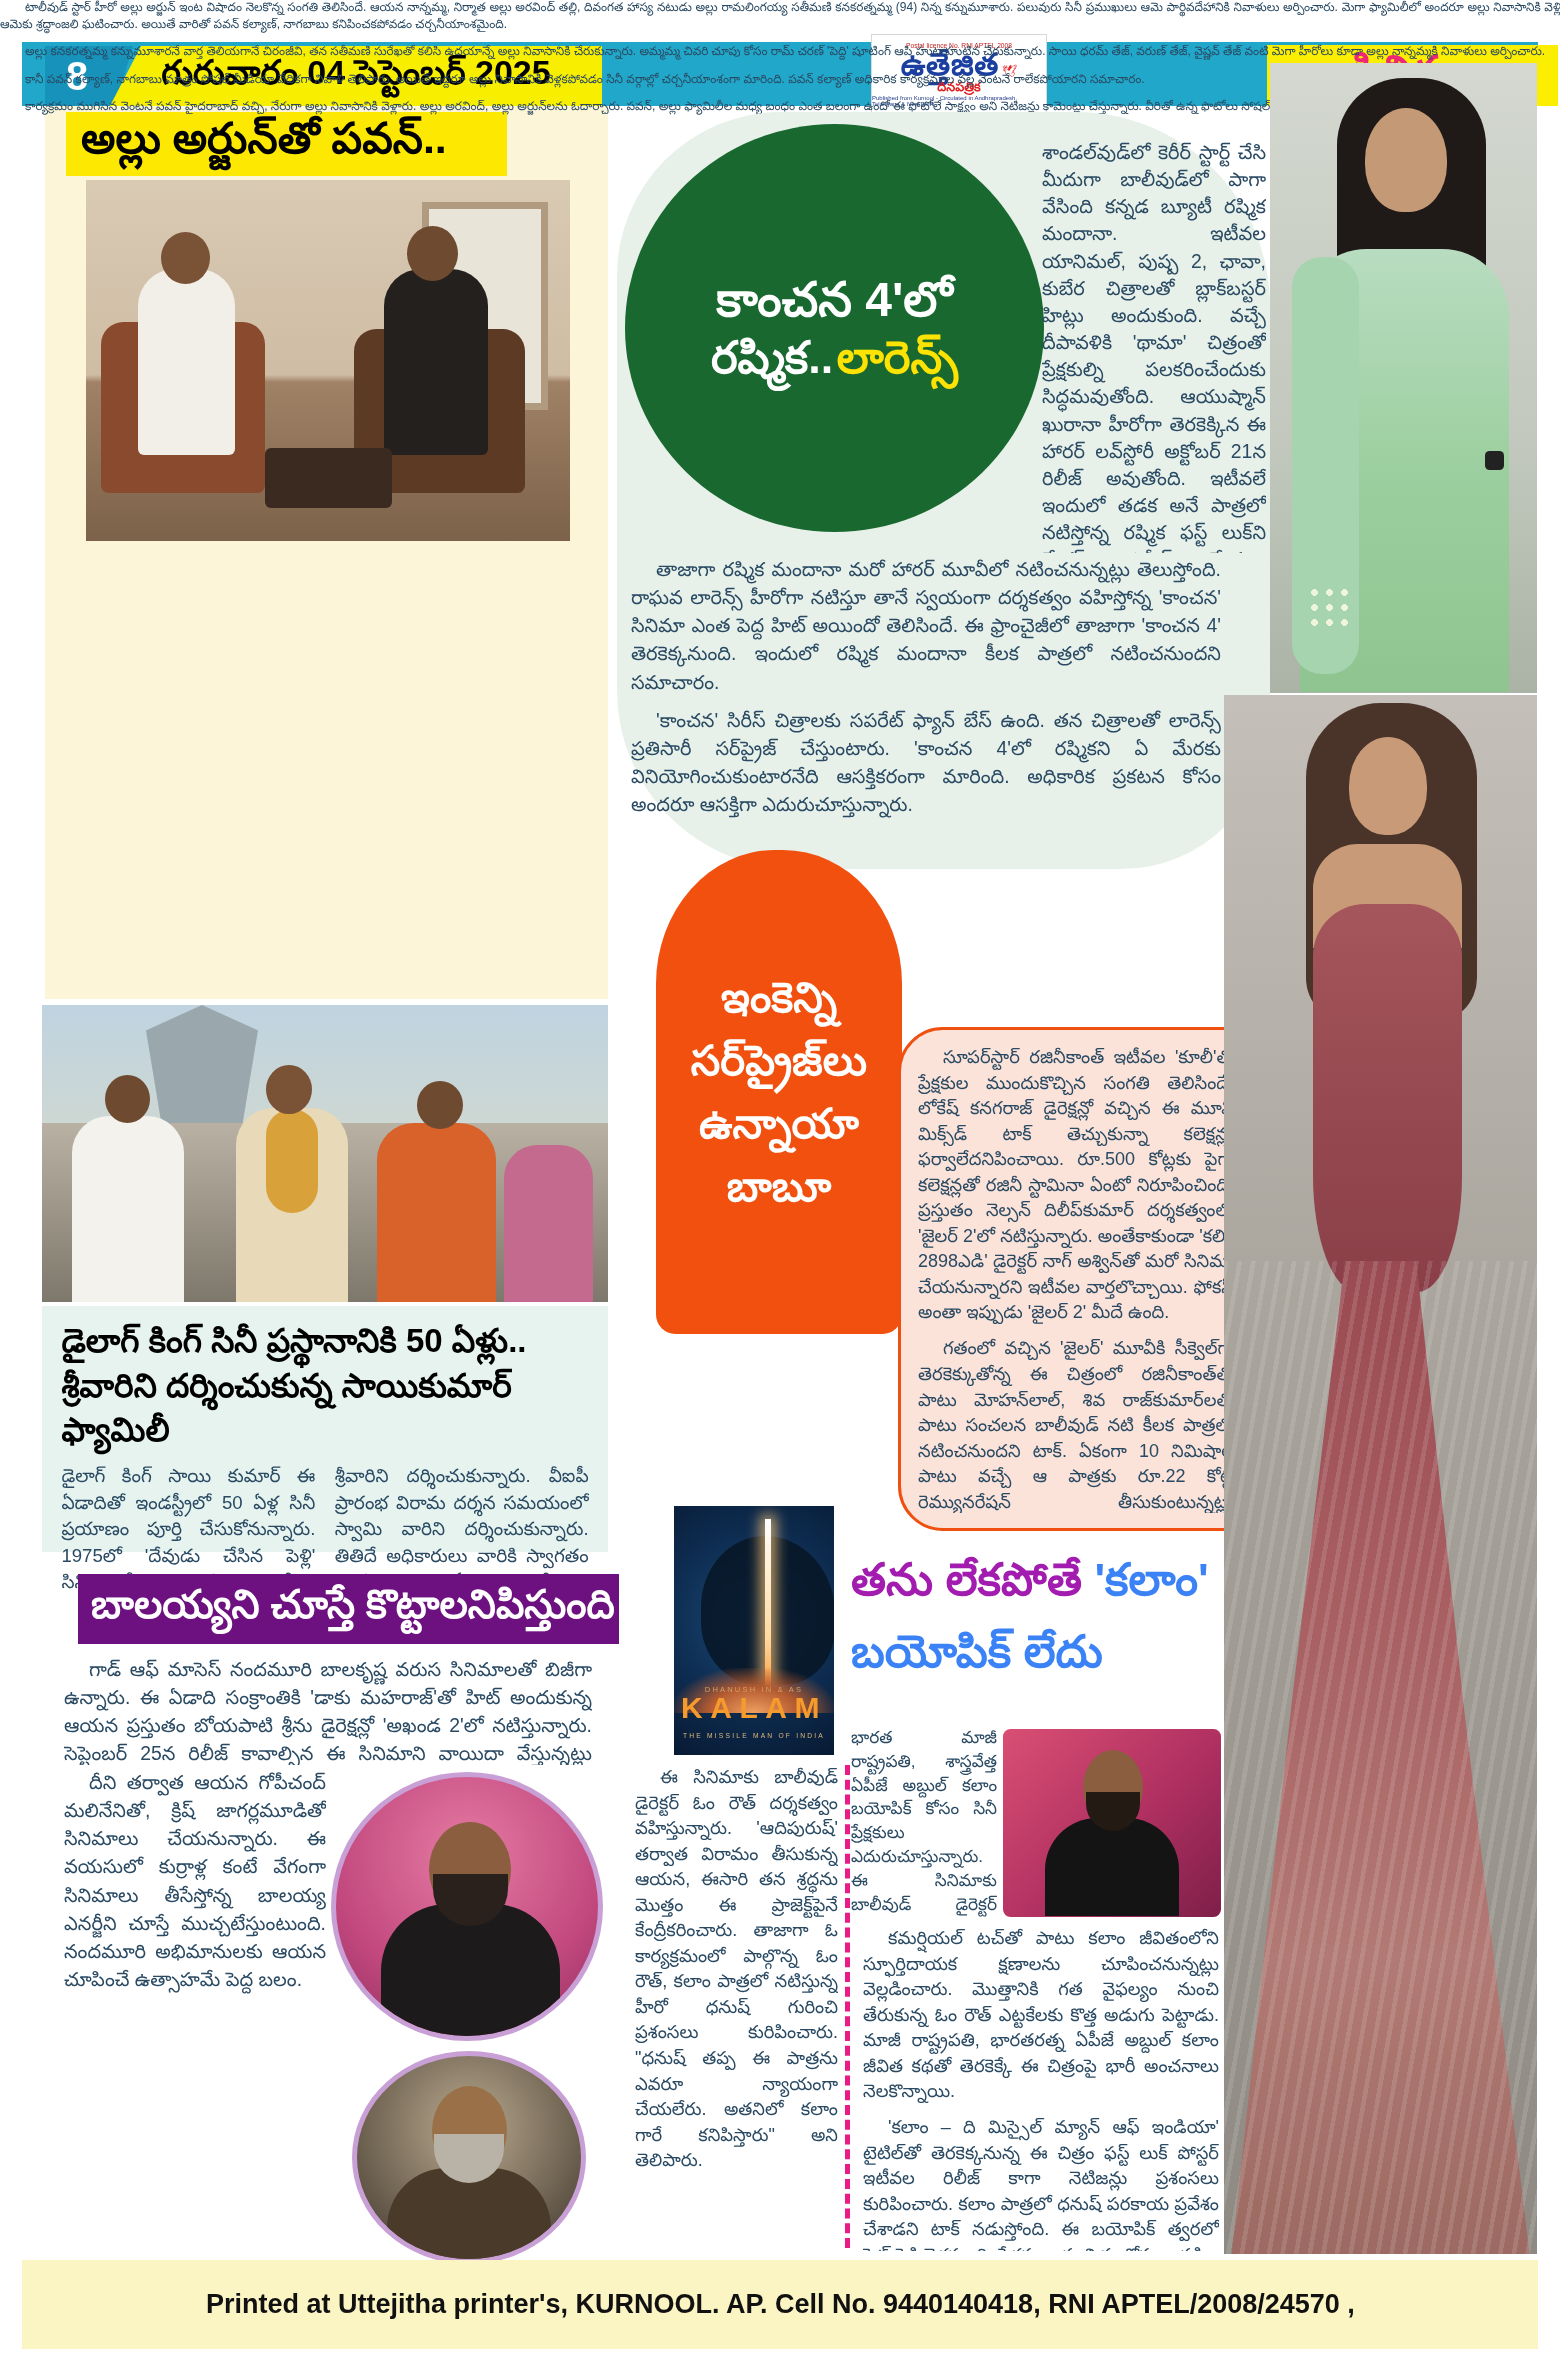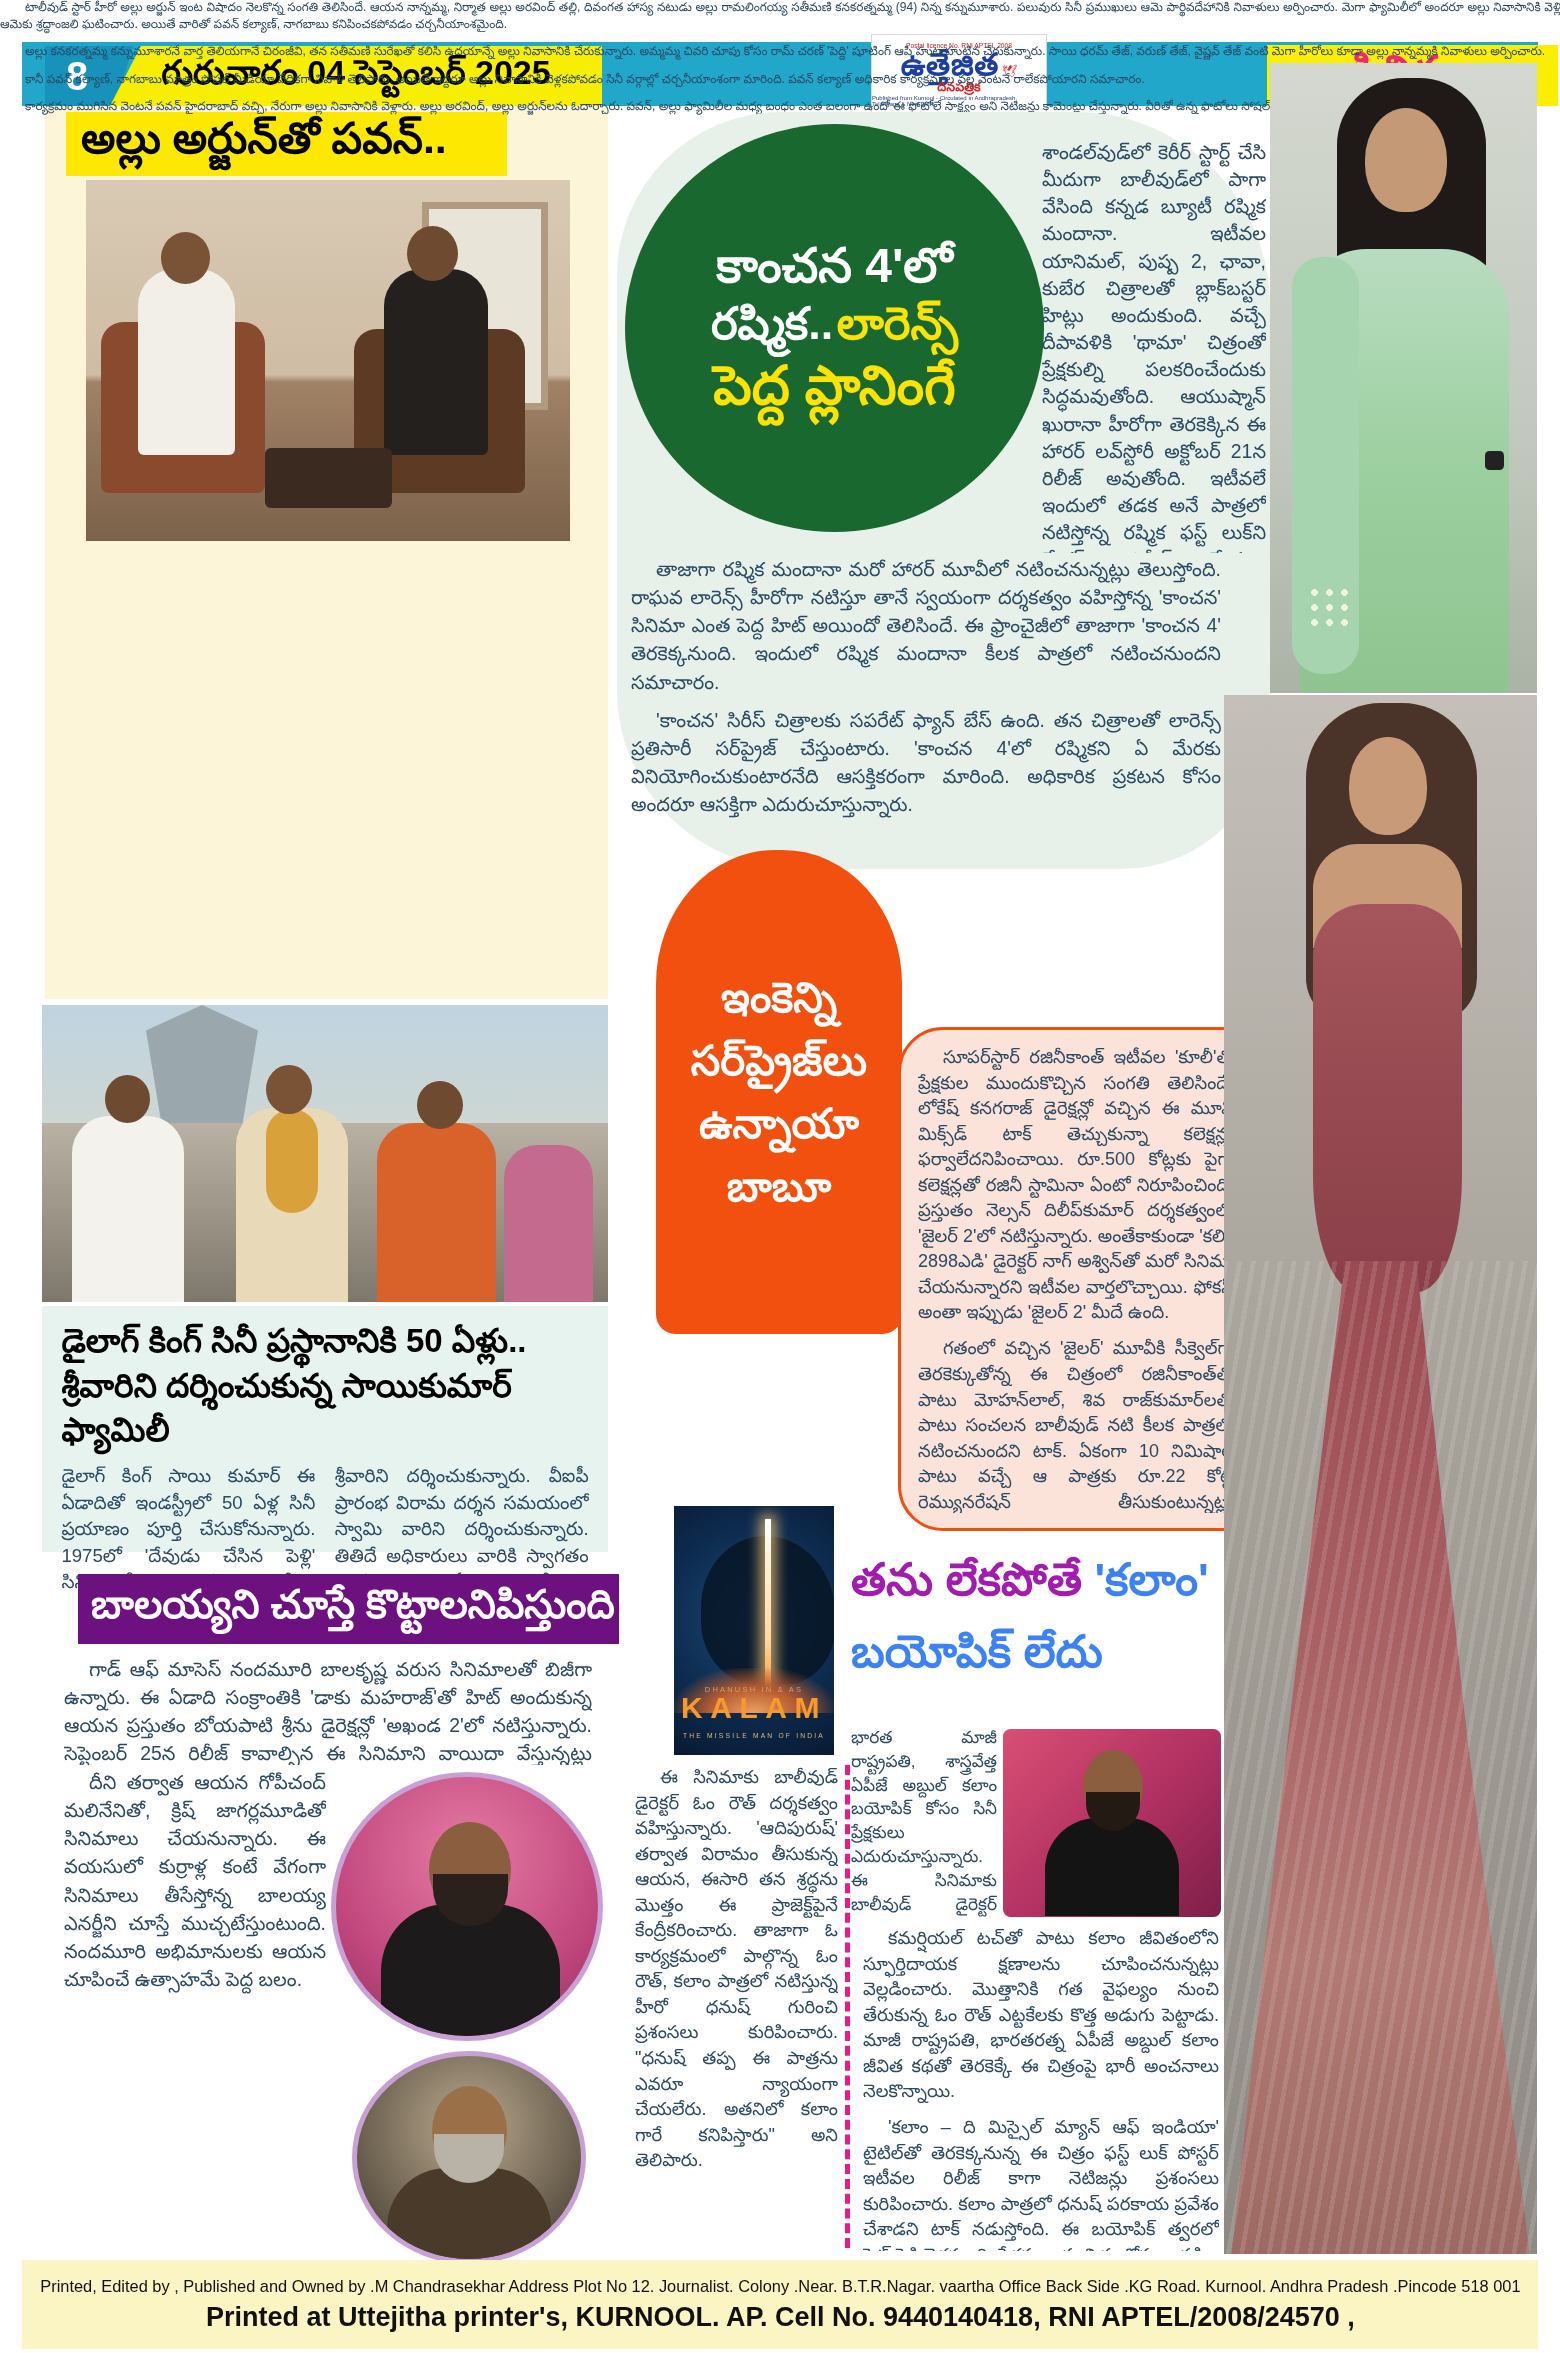--- a/index.html
+++ b/index.html
@@ -186,21 +186,20 @@
     <div class="ph" style="left:77px;top:78px;width:70px;height:49px;background:#b9b2a6;border-radius:0 0 36px 36px;"></div>
   </div>
 
   <div class="abs mint"></div>
   <div class="abs green-circle">
     <div class="gc-l1">కాంచన 4'లో</div>
     <div>
       <span class="gc-white">రష్మిక..</span>
       <span class="gc-yellow">లారెన్స్</span>
     </div>
-    <div class="gc-l3">పెద్ద ప్లానింగే</div>
   </div>
   <div class="abs txt rash-intro">శాండల్‌వుడ్‌లో కెరీర్ స్టార్ట్ చేసి మీదుగా బాలీవుడ్‌లో పాగా వేసింది కన్నడ బ్యూటీ రష్మిక మందానా. ఇటీవల యానిమల్, పుష్ప 2, ఛావా, కుబేర చిత్రాలతో బ్లాక్‌బస్టర్ హిట్లు అందుకుంది. వచ్చే దీపావళికి 'థామా' చిత్రంతో ప్రేక్షకుల్ని పలకరించేందుకు సిద్ధమవుతోంది. ఆయుష్మాన్ ఖురానా హీరోగా తెరకెక్కిన ఈ హారర్ లవ్‌స్టోరీ అక్టోబర్ 21న రిలీజ్ అవుతోంది. ఇటీవలే ఇందులో తడక అనే పాత్రలో నటిస్తోన్న రష్మిక ఫస్ట్ లుక్‌ని మేకర్స్ రిలీజ్ చేయగా ఆడియన్స్‌ని ఆకట్టుకుంది. రష్మిక మరో చిత్రం 'మైసా'లో యోధురాలిగా నటిస్తోంది. ఇందులో రక్తంతో తడిసిన మొహంతో కత్తి పట్టుకుని యాక్షన్ అవతార్‌లో కనిపిస్తోంది. ప్రస్తుతం రష్మిక నటించిన తెలుగు సినిమా 'ది గర్ల్ ఫ్రెండ్' కూడా విడుదలకు సిద్ధంగానే ఉంది.</div>
   <div class="abs txt rash-body">
     <p>తాజాగా రష్మిక మందానా మరో హారర్ మూవీలో నటించనున్నట్లు తెలుస్తోంది. రాఘవ లారెన్స్ హీరోగా నటిస్తూ తానే స్వయంగా దర్శకత్వం వహిస్తోన్న 'కాంచన' సినిమా ఎంత పెద్ద హిట్ అయిందో తెలిసిందే. ఈ ఫ్రాంచైజీలో తాజాగా 'కాంచన 4' తెరకెక్కనుంది. ఇందులో రష్మిక మందానా కీలక పాత్రలో నటించనుందని సమాచారం.</p>
     <p>'కాంచన' సిరీస్ చిత్రాలకు సపరేట్ ఫ్యాన్ బేస్ ఉంది. తన చిత్రాలతో లారెన్స్ ప్రతిసారీ సర్‌ప్రైజ్ చేస్తుంటారు. 'కాంచన 4'లో రష్మికని ఏ మేరకు వినియోగించుకుంటారనేది ఆసక్తికరంగా మారింది. అధికారిక ప్రకటన కోసం అందరూ ఆసక్తిగా ఎదురుచూస్తున్నారు.</p>
   </div>
   <div class="photo rashmika-photo">
     <div class="ph" style="left:67px;top:15px;width:149px;height:313px;background:#1f1a18;border-radius:67px 67px 30px 30px;"></div>
     <div class="ph" style="left:95px;top:45px;width:82px;height:104px;background:#c49a76;border-radius:50% 50% 46% 46%;"></div>
     <div class="ph" style="left:30px;top:186px;width:209px;height:443px;background:linear-gradient(180deg,#b8dcc0 0%,#9ccf9f 50%,#8fc490 100%);border-radius:67px 67px 0 0;"></div>
@@ -259,18 +258,17 @@
   <div class="abs txt kalam-colL">
     <p>ఈ సినిమాకు బాలీవుడ్ డైరెక్టర్ ఓం రౌత్ దర్శకత్వం వహిస్తున్నారు. 'ఆదిపురుష్' తర్వాత విరామం తీసుకున్న ఆయన, ఈసారి తన శ్రద్ధను మొత్తం ఈ ప్రాజెక్ట్‌పైనే కేంద్రీకరించారు. తాజాగా ఓ కార్యక్రమంలో పాల్గొన్న ఓం రౌత్, కలాం పాత్రలో నటిస్తున్న హీరో ధనుష్ గురించి ప్రశంసలు కురిపించారు. "ధనుష్ తప్ప ఈ పాత్రను ఎవరూ న్యాయంగా చేయలేరు. అతనిలో కలాం గారే కనిపిస్తారు" అని తెలిపారు.</p>
   </div>
   <div class="abs kalam-divider"></div>
   <div class="abs txt kalam-colR">
     <p>కమర్షియల్ టచ్‌తో పాటు కలాం జీవితంలోని స్ఫూర్తిదాయక క్షణాలను చూపించనున్నట్లు వెల్లడించారు. మొత్తానికి గత వైఫల్యం నుంచి తేరుకున్న ఓం రౌత్ ఎట్టకేలకు కొత్త అడుగు పెట్టాడు. మాజీ రాష్ట్రపతి, భారతరత్న ఏపీజే అబ్దుల్ కలాం జీవిత కథతో తెరకెక్కే ఈ చిత్రంపై భారీ అంచనాలు నెలకొన్నాయి.</p>
     <p>'కలాం – ది మిస్సైల్ మ్యాన్ ఆఫ్ ఇండియా' టైటిల్‌తో తెరకెక్కనున్న ఈ చిత్రం ఫస్ట్ లుక్ పోస్టర్ ఇటీవల రిలీజ్ కాగా నెటిజన్లు ప్రశంసలు కురిపించారు. కలాం పాత్రలో ధనుష్ పరకాయ ప్రవేశం చేశాడని టాక్ నడుస్తోంది. ఈ బయోపిక్ త్వరలో సెట్స్‌పైకి వెళ్లనుంది. ప్రేక్షకులు ఈ చిత్రం కోసం ఆసక్తిగా ఎదురుచూస్తున్నారు.</p>
   </div>
 
   <div class="abs footer">
-    <div class="f1">Printed, Edited by , Published and Owned by .M Chandrasekhar Address Plot No 12. Journalist.  Colony .Near. B.T.R.Nagar. vaartha Office Back Side .KG Road. Kurnool. Andhra Pradesh .Pincode 518 001</div>
     <div class="f2">Printed at Uttejitha printer's, KURNOOL. AP. Cell No. 9440140418, RNI APTEL/2008/24570 ,</div>
   </div>
 
 </div>
 
 
 </body></html>

